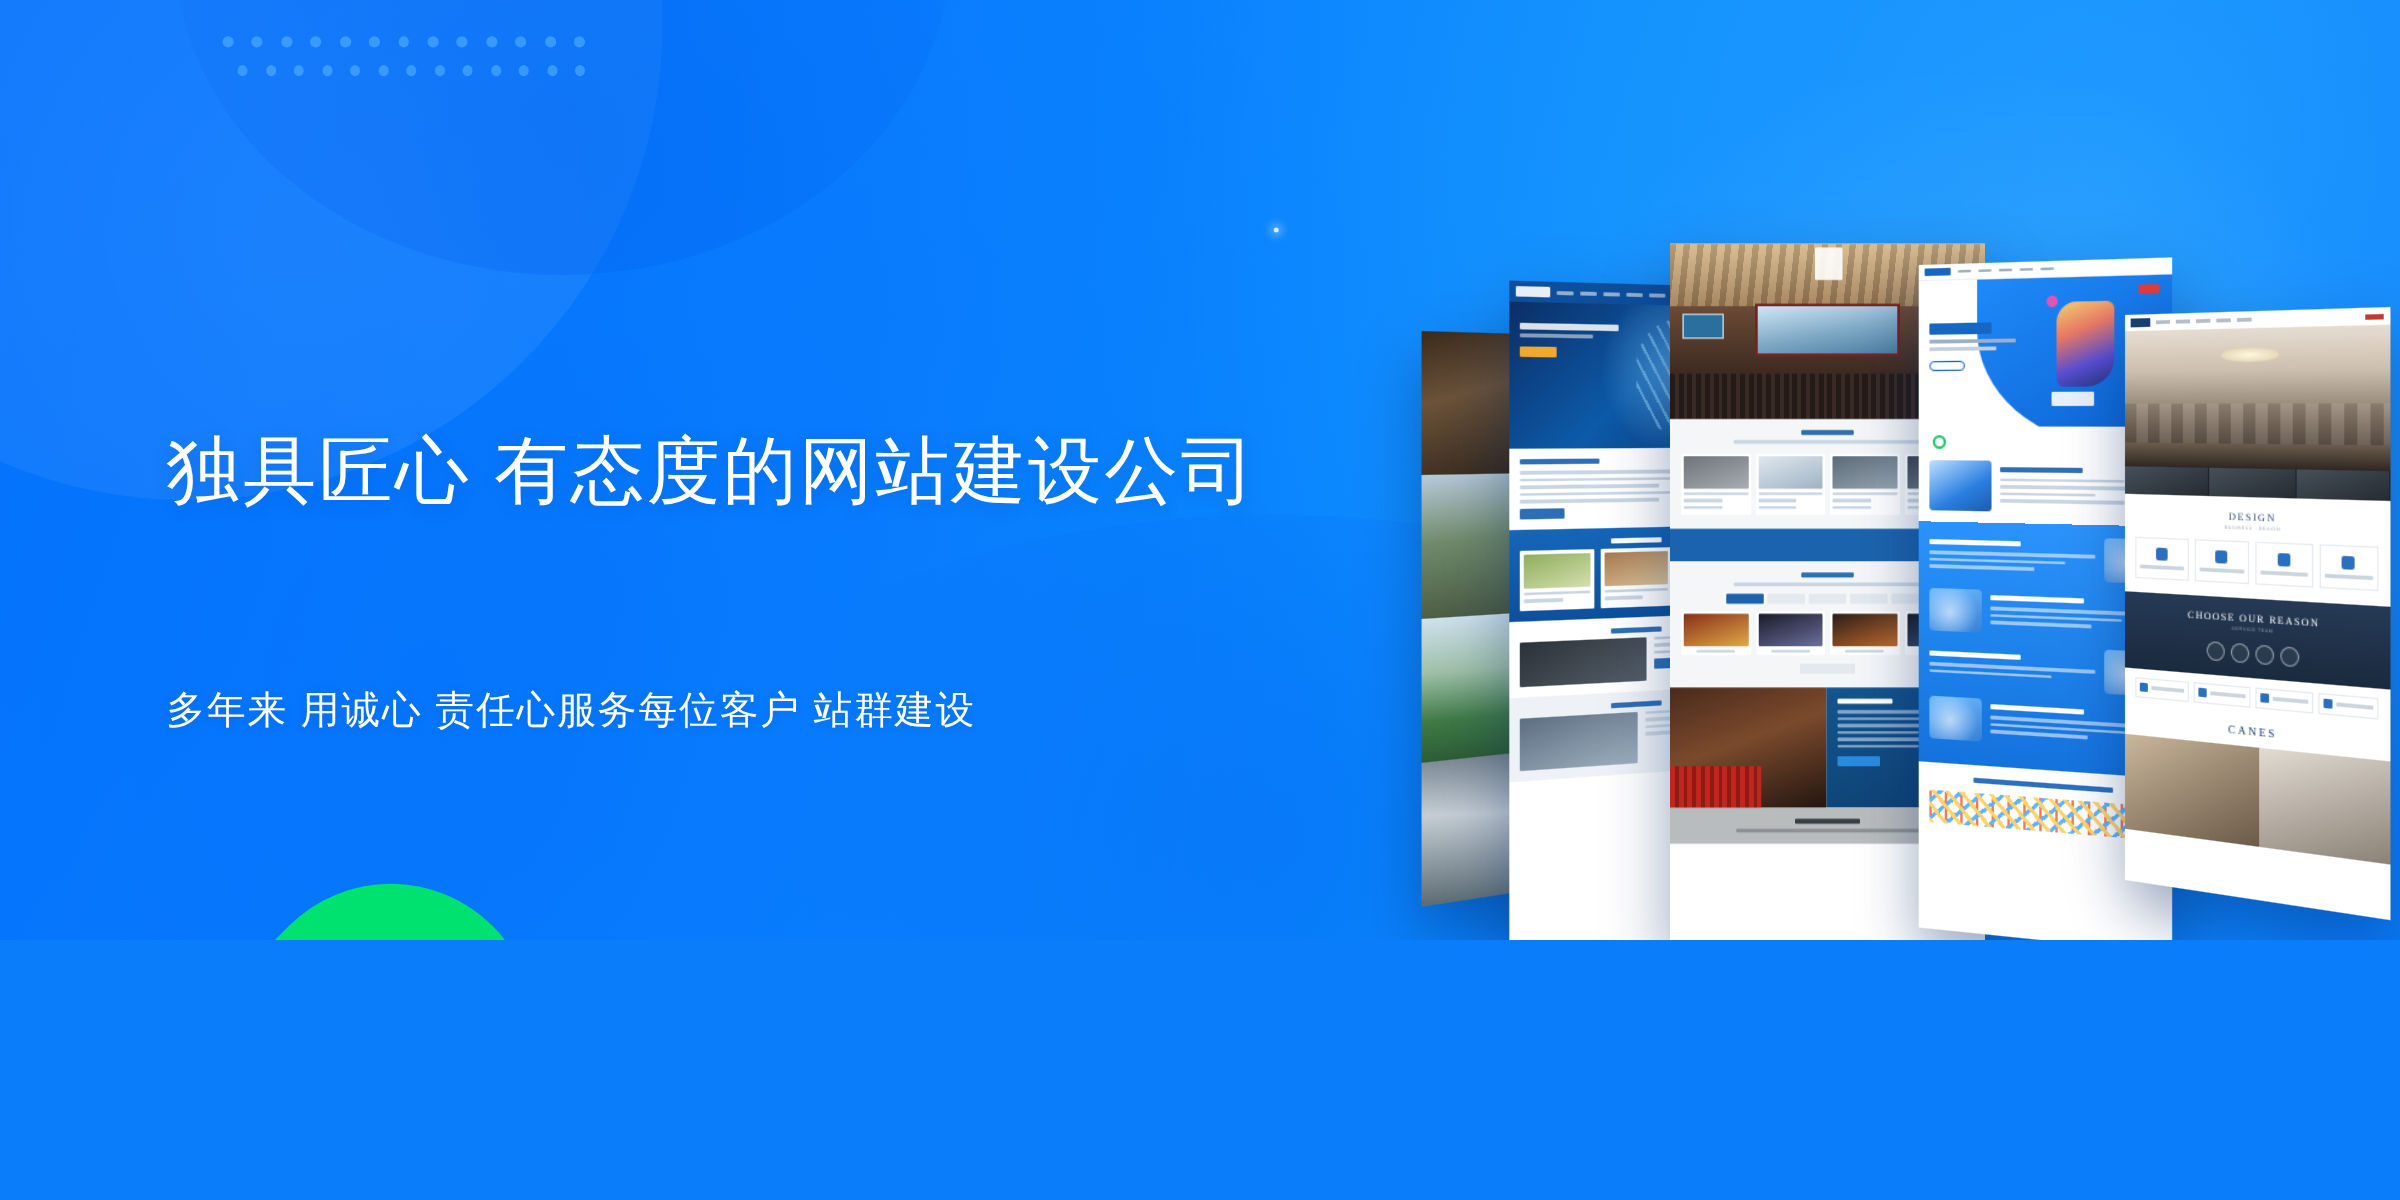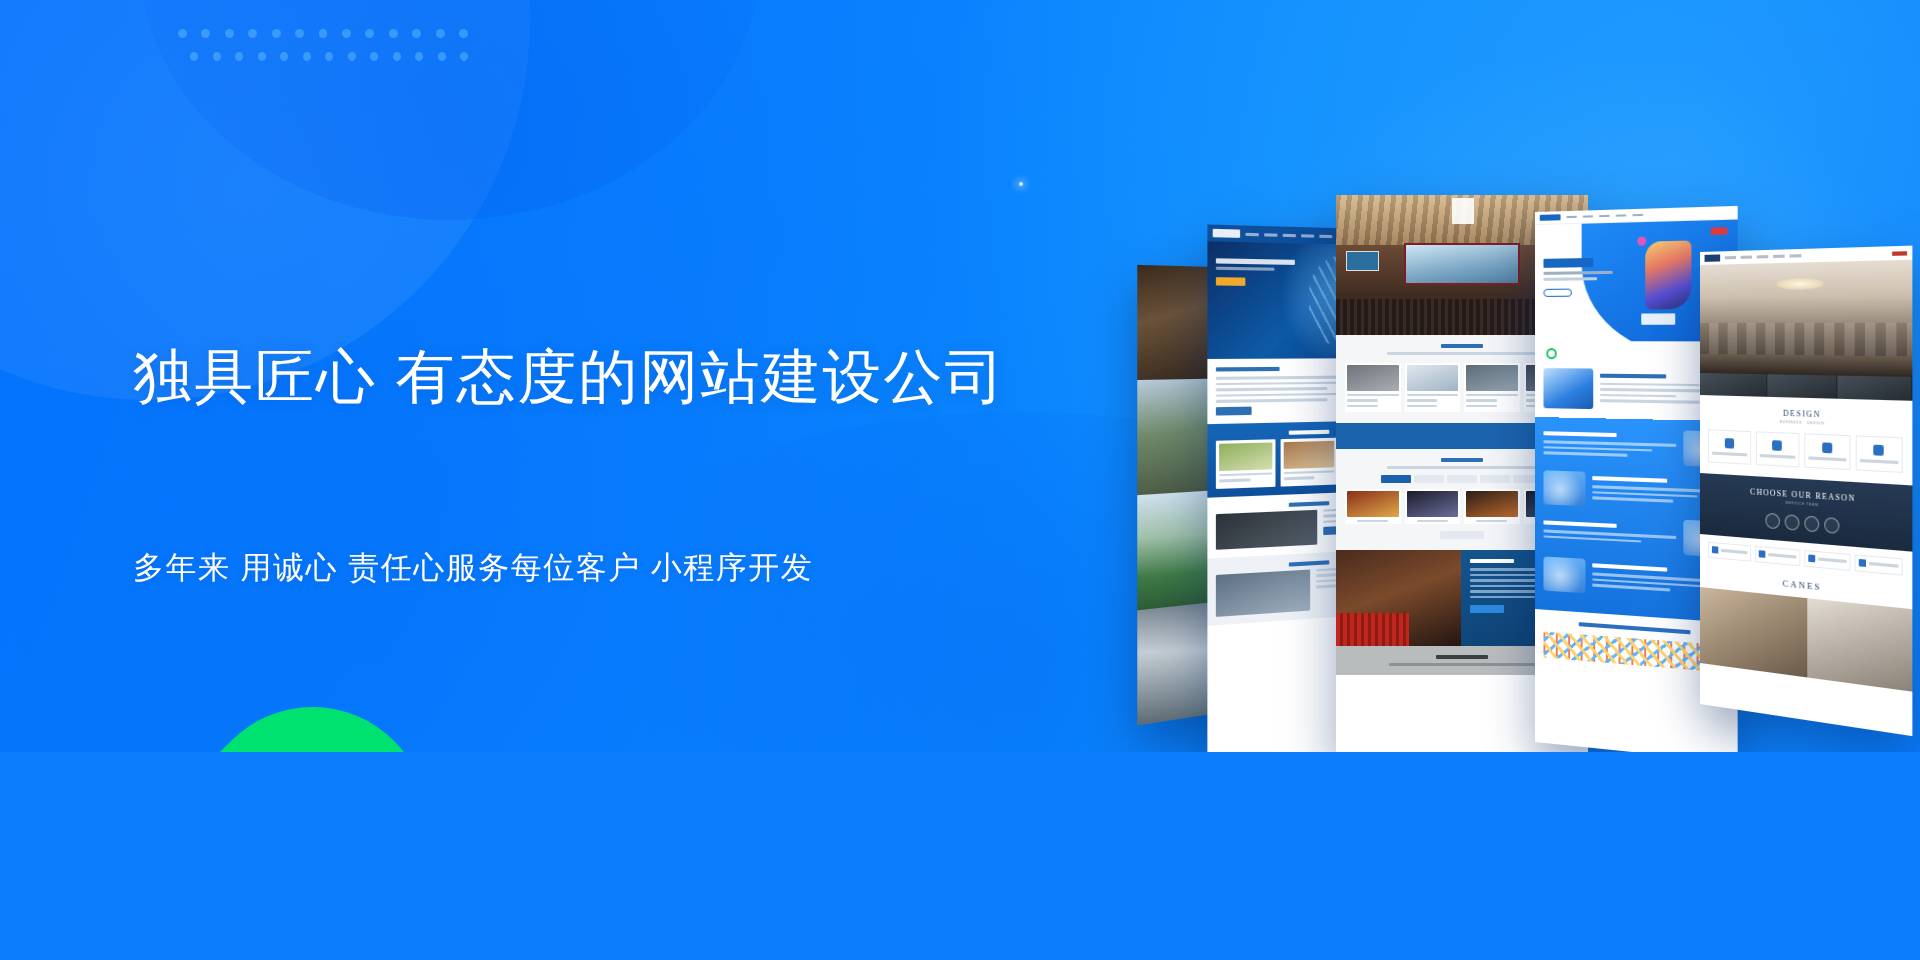--- a/index.html
+++ b/index.html
@@ -280,21 +280,21 @@
   <div class="blob">
     <div class="blob-i" id="blobFill" style="background: rgb(0, 226, 112);"></div>
   </div>
 
   <i class="spark" style="left:1019px;top:182px;width:4px;height:4px;"></i>
   <i class="spark" style="left:303px;top:775px;width:3px;height:3px;opacity:.6;"></i>
 
   <div class="copy">
     <h1 class="headline">独具匠心 有态度的网站建设公司</h1>
     <div class="subs">
-      <div class="sub">多年来 用诚心 责任心服务每位客户 小程序开发</div>
+      <div class="sub">多年来 用诚心 责任心服务每位客户 站群建设</div>
     </div>
   </div>
 
   <div class="fan">
 
     <div class="screen s1">
       <div class="inner">
         <div class="band b1a">
             <div class="ttl">&nbsp;</div>
           </div>

